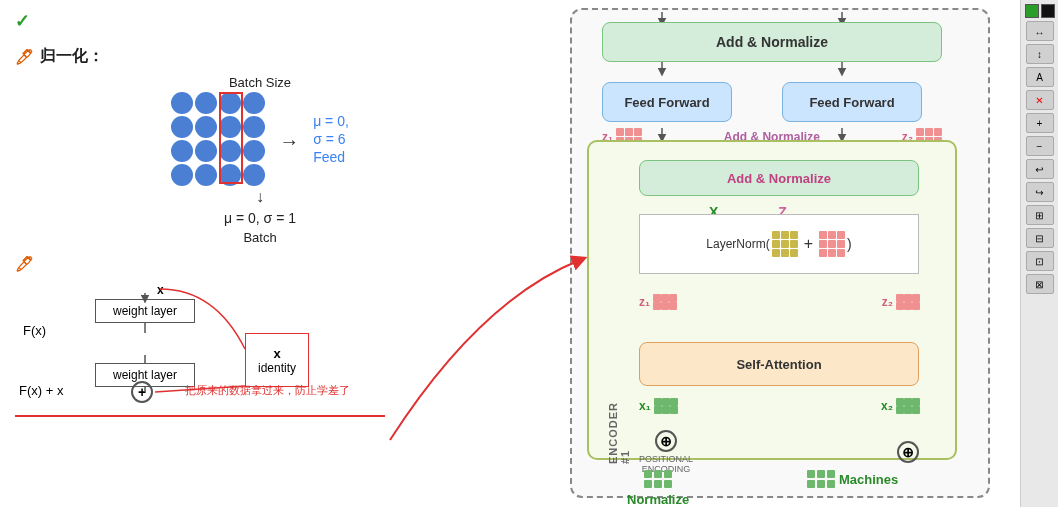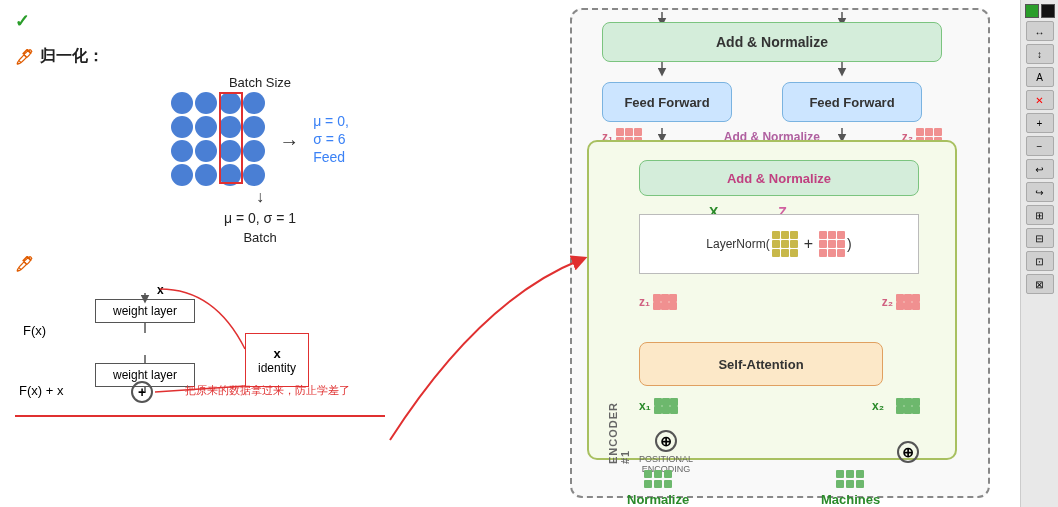--- a/index.html
+++ b/index.html
@@ -239,21 +239,21 @@
       display: flex; align-items: center; justify-content: center;
       font-size: 13px;
       color: #333;
       gap: 4px;
     }
 
     
     .self-attn-box {
       position: absolute;
       left: 50px; top: 200px;
-      width: 244px; height: 44px;
+      width: 280px; height: 44px;
       background: #fce8c8;
       border: 1.5px solid #e0a060;
       border-radius: 8px;
       display: flex; align-items: center; justify-content: center;
       font-size: 13px;
       font-weight: bold;
       color: #333;
     }
 
     
@@ -587,21 +587,21 @@
           <span class="x-green-label">x₁</span>
           <div class="mini-grid mini-grid-green" style="grid-template-columns:repeat(3,7px);grid-template-rows:repeat(2,7px);gap:1px;">
             <div class="mg-cell"></div>
               <div class="mg-cell"></div>
               <div class="mg-cell"></div>
             <div class="mg-cell"></div>
               <div class="mg-cell"></div>
               <div class="mg-cell"></div>
           </div>
         </div>
-        <div style="display:flex;align-items:center;gap:12px;">
+        <div style="display:flex;align-items:center;gap:3px;">
           <span class="x-green-label">x₂</span>
           <div class="mini-grid mini-grid-green" style="grid-template-columns:repeat(3,7px);grid-template-rows:repeat(2,7px);gap:1px;">
             <div class="mg-cell"></div>
               <div class="mg-cell"></div>
               <div class="mg-cell"></div>
             <div class="mg-cell"></div>
               <div class="mg-cell"></div>
               <div class="mg-cell"></div>
           </div>
         </div>
@@ -624,21 +624,21 @@
         <div class="mg-cell"></div>
           <div class="mg-cell"></div>
           <div class="mg-cell"></div>
         <div class="mg-cell"></div>
           <div class="mg-cell"></div>
           <div class="mg-cell"></div>
       </div>
       <span style="font-size:13px;font-weight:bold;color:#2a8a2a;">Normalize</span>
     </div>
 
-    <div style="position:absolute;left:249px;top:460px;display:flex;flex-direction:column;align-items:center;gap:3px;">
+    <div style="position:absolute;left:235px;top:460px;display:flex;align-items:center;gap:3px;">
       <div class="mini-grid mini-grid-green" style="grid-template-columns:repeat(3,9px);grid-template-rows:repeat(2,9px);gap:1px;">
         <div class="mg-cell"></div>
           <div class="mg-cell"></div>
           <div class="mg-cell"></div>
         <div class="mg-cell"></div>
           <div class="mg-cell"></div>
           <div class="mg-cell"></div>
       </div>
       <span style="font-size:13px;font-weight:bold;color:#2a8a2a;">Machines</span>
     </div>

